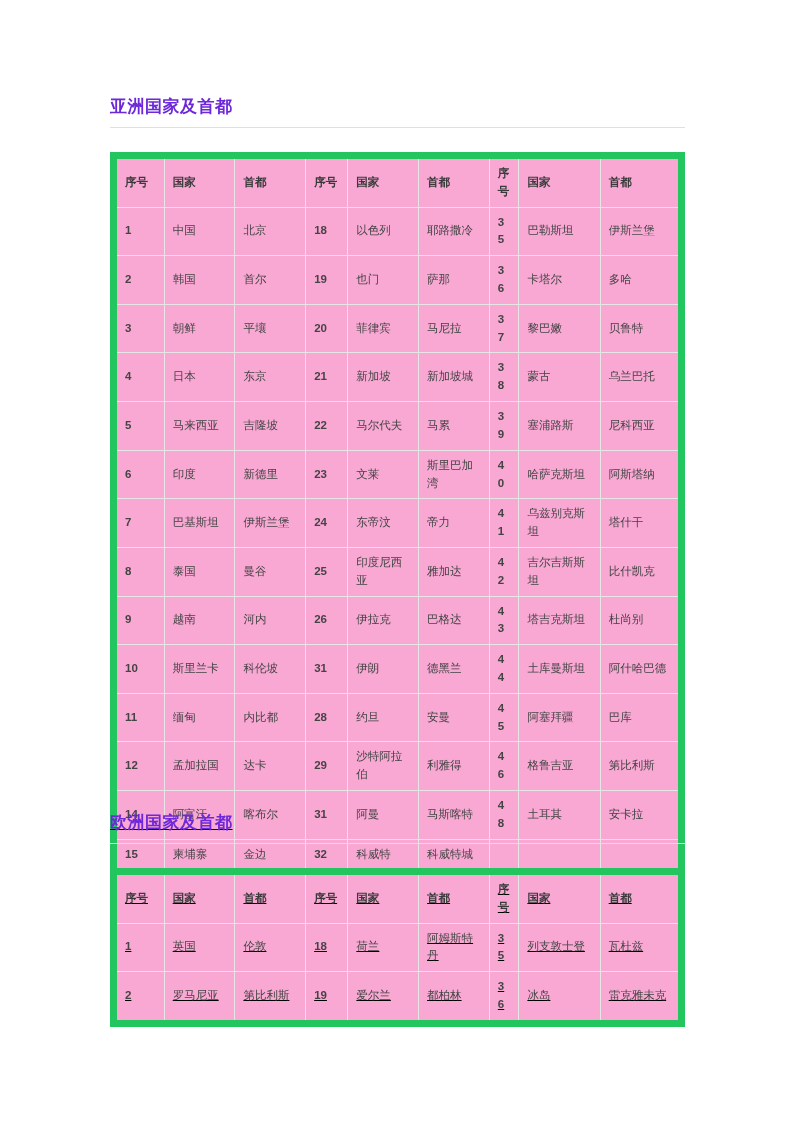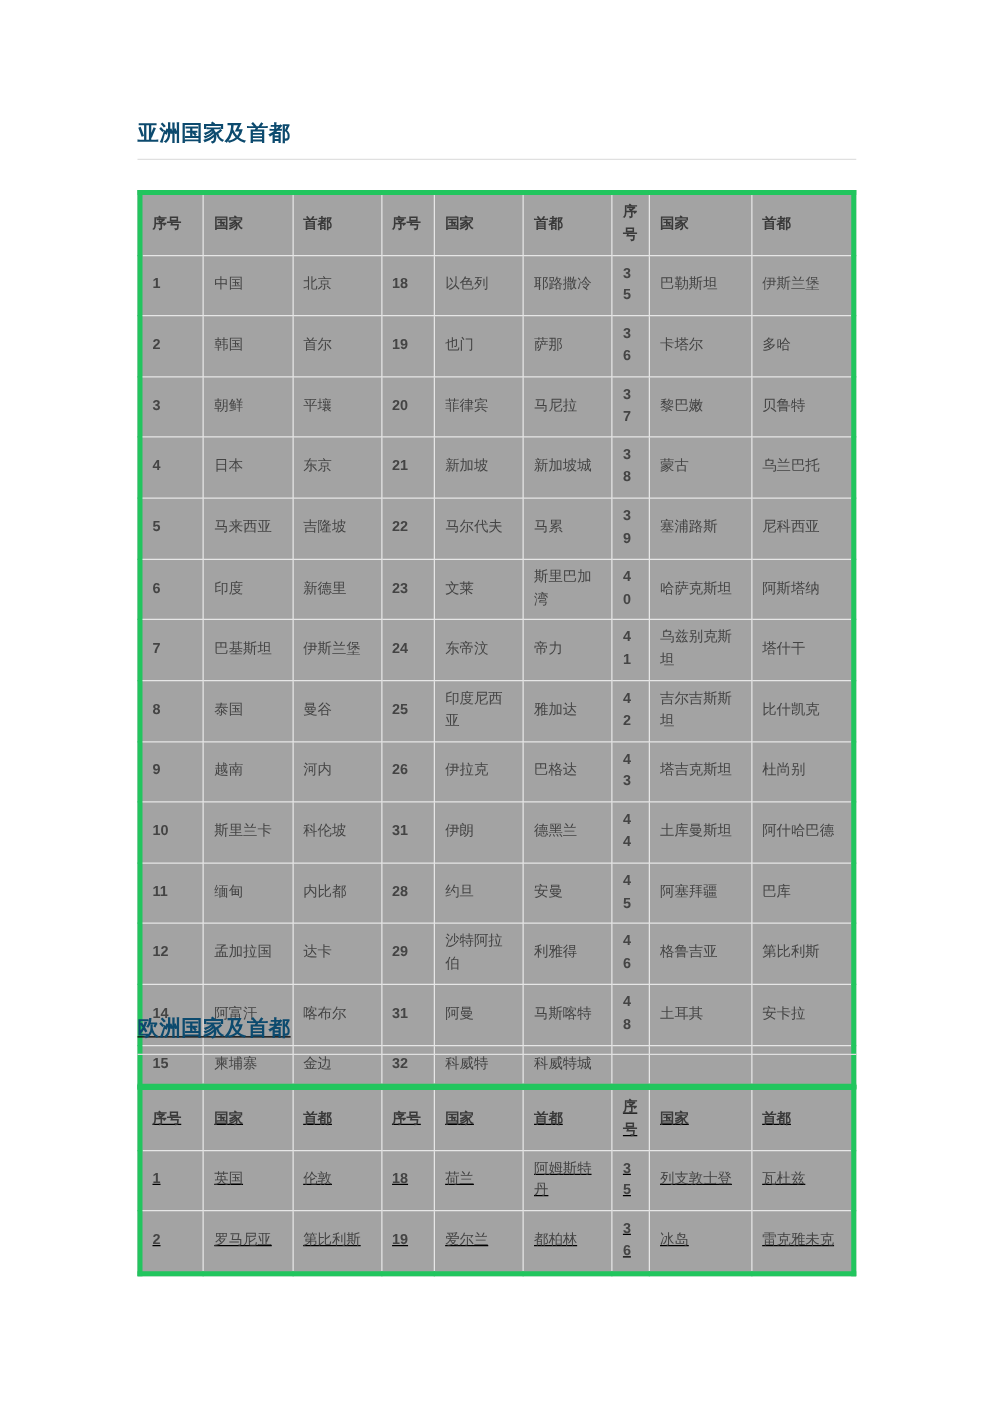--- a/index.html
+++ b/index.html
@@ -27,37 +27,37 @@
     width: 575px;
   }
   .section-asia { top: 96px; }
   .section-europe { top: 812px; text-decoration: underline; }
 
   h2.heading {
     font-family: "Liberation Serif", "DejaVu Serif", serif;
     font-size: 17px;
     font-weight: bold;
     line-height: 1.35;
-    color: #0c4a6e;
+    color: #6d28d9;
     margin: 0;
     padding: 0 0 8px 0;
     border-bottom: 1px solid #e0e0e0;
     letter-spacing: 0.5px;
   }
 
   .table-wrap {
     margin-top: 24px;
   }
 
   table.cap {
     border-collapse: collapse;
     width: 575px;
     table-layout: fixed;
-    border: 4px solid #22c55e;
-    background: #a3a3a3;
+    border: 7px solid #22c55e;
+    background: #f9a8d4;
   }
   table.cap th,
   table.cap td {
     border: 1px solid #e6e6e6;
     padding: 6px 8px 6px 8px;
     font-size: 11.5px;
     line-height: 1.55;
     vertical-align: middle;
     word-break: break-all;
     overflow-wrap: break-word;

